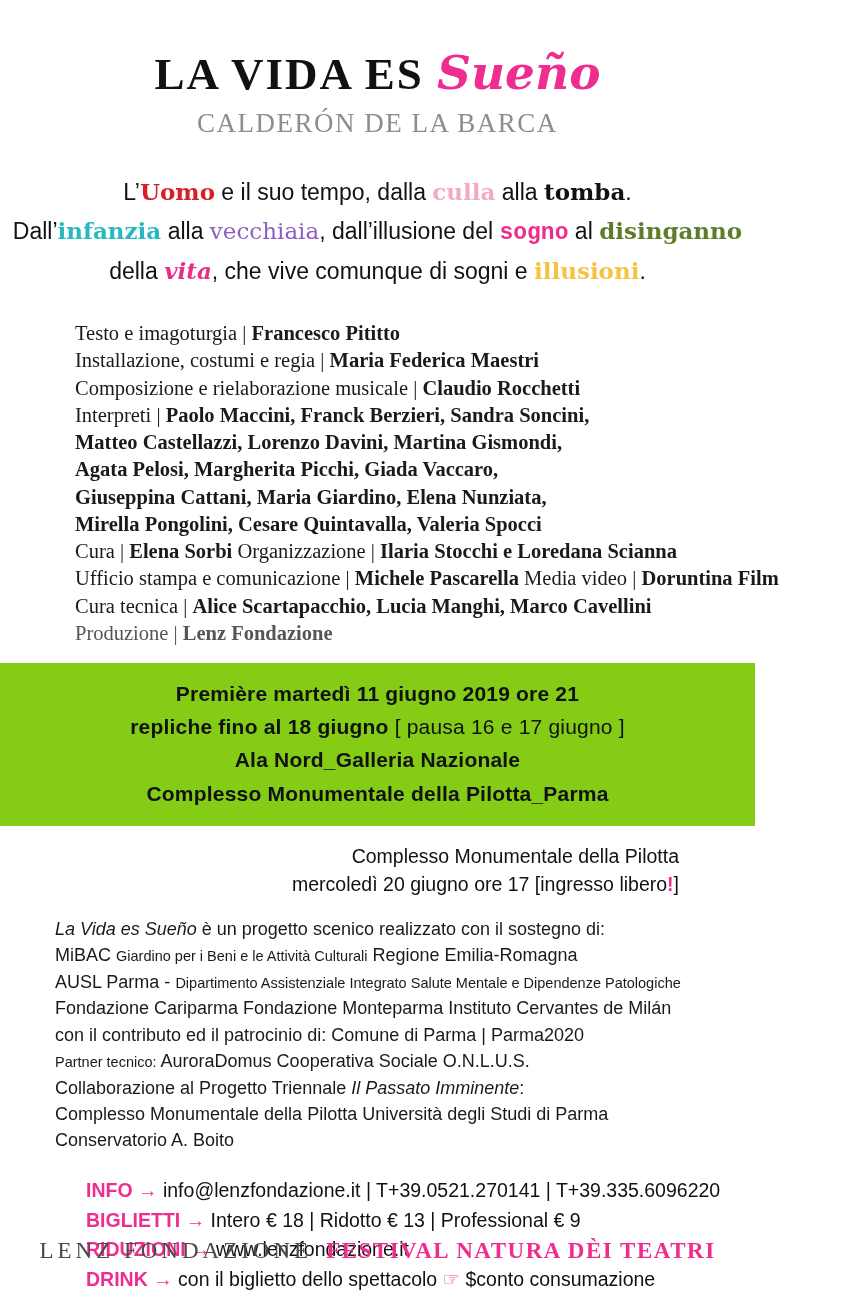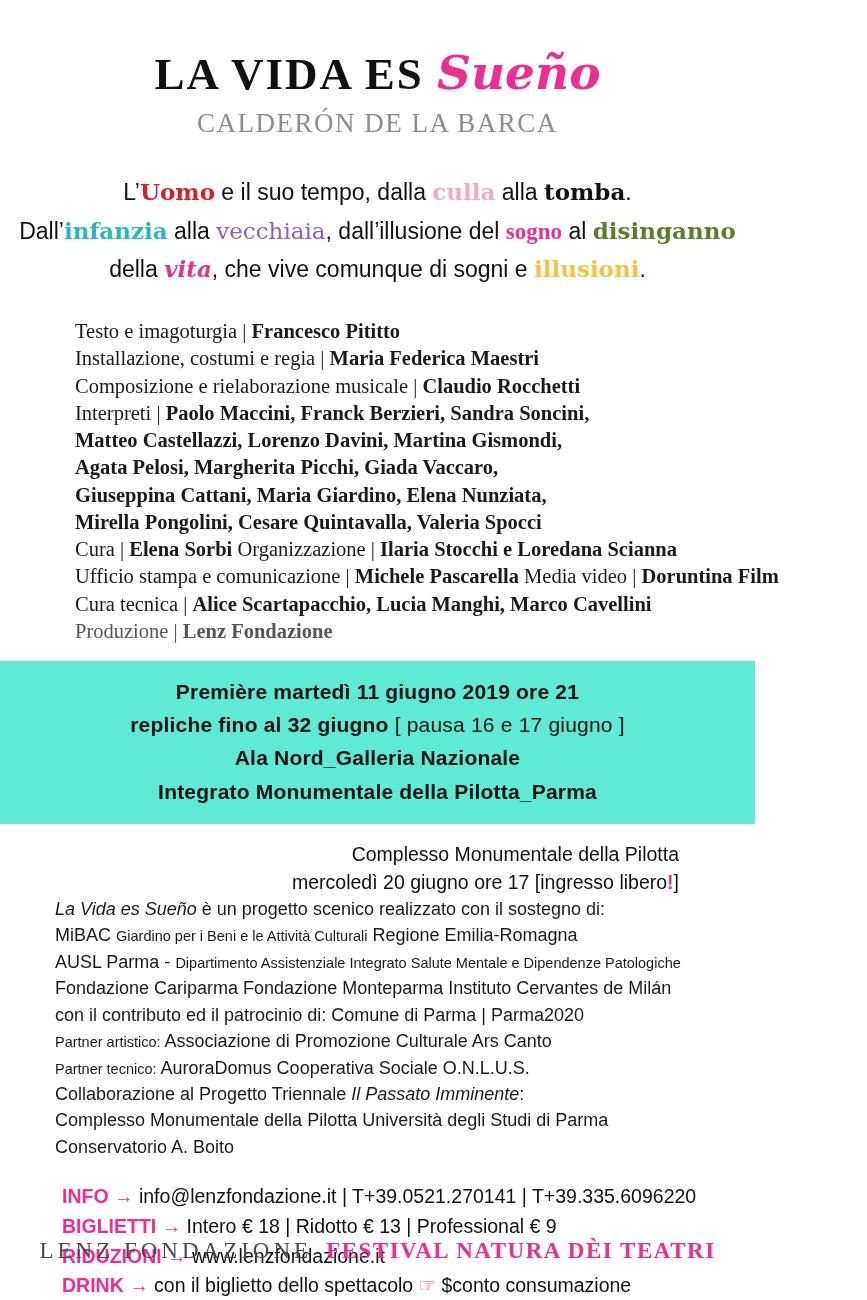--- a/index.html
+++ b/index.html
@@ -57,21 +57,21 @@
     font-size: 23px;
     line-height: 1.62;
     color: #111;
   }
   .poetic .ln { display: block; }
   .w-uomo { font-family: "DejaVu Serif", serif; font-weight: bold; color: #d61f26; }
   .w-culla { font-family: "DejaVu Serif", serif; font-weight: bold; color: #f3a9c0; }
   .w-tomba { font-family: "DejaVu Serif", serif; font-weight: bold; color: #111; }
   .w-infanzia { font-family: "DejaVu Serif", serif; font-weight: bold; color: #27b9bf; }
   .w-vecchiaia { font-family: "DejaVu Serif", serif; font-weight: normal; color: #8c5fc0; }
-  .w-sogno { font-family: Liberation Serif, serif; font-weight: bold; color: #ee2d8f; }
+  .w-sogno { font-family: Liberation Mono, monospace; font-weight: bold; color: #ee2d8f; }
   .w-disinganno { font-family: "DejaVu Serif", serif; font-weight: bold; color: #5e7d2a; }
   .w-vita { font-family: "DejaVu Serif", serif; font-weight: bold; color: #e8308a; font-style: italic; }
   .w-illusioni { font-family: "DejaVu Serif", serif; font-weight: bold; color: #f5c242; }
 
   
   .credits {
     margin: 30px 0 0 0;
     padding-left: 75px;
     padding-right: 40px;
     font-family: "Liberation Serif", serif;
@@ -81,21 +81,21 @@
   }
   .credits .row { white-space: nowrap; }
   .credits .role { font-weight: normal; }
   .credits .nm { font-weight: bold; }
   .credits .sep { font-weight: normal; }
   .credits .gray { color: #555; }
 
   
   .pink-band {
     margin-top: 16px;
-    background: #5eead4;
+    background: #84cc16;
     padding: 14px 0 16px 0;
     text-align: center;
   }
   .pink-band .bl {
     display: block;
     font-size: 21px;
     font-weight: bold;
     letter-spacing: 0.2px;
     line-height: 1.58;
     color: #111;
@@ -110,21 +110,21 @@
     font-size: 19.5px;
     line-height: 1.44;
     color: #111;
   }
   .campo .star { font-weight: normal; }
   .campo .b { font-weight: bold; }
   .campo .excl { color: #ee2d8f; font-weight: bold; }
 
   
   .support {
-    margin-top: 0;
+    margin-top: 18px;
     padding-left: 55px;
     padding-right: 30px;
     font-size: 18px;
     line-height: 1.47;
     color: #1a1a1a;
   }
   .support .it { font-style: italic; }
   .support .sm { font-size: 14.5px; }
   .support .row { display: block; }
 
@@ -134,21 +134,21 @@
     padding-left: 62px;
     font-size: 19.5px;
     line-height: 1.52;
     color: #111;
   }
   .info .lbl {
     color: #ee2d8f;
     font-weight: bold;
   }
   .info .arrow { color: #ee2d8f; font-weight: bold; }
-  .info .row { display: block; white-space: nowrap; }
+  .info .row { display: block; white-space: nowrap; margin-left: 24px; }
   .info .hand { color: #ee2d8f; }
 
   
   .footer {
     position: absolute;
     left: 0;
     right: 0;
     bottom: 36px;
     text-align: center;
     font-size: 23px;
@@ -193,37 +193,36 @@
     <div class="row"><span class="nm">Mirella Pongolini, Cesare Quintavalla, Valeria Spocci</span></div>
 
     <div class="row"><span>Cura</span><span> | </span><span class="nm">Elena Sorbi</span><span>   Organizzazione</span><span> | </span><span class="nm">Ilaria Stocchi e Loredana Scianna</span></div>
     <div class="row"><span>Ufficio stampa e comunicazione</span><span> | </span><span class="nm">Michele Pascarella</span><span>   Media video</span><span> | </span><span class="nm">Doruntina Film</span></div>
     <div class="row"><span>Cura tecnica</span><span> | </span><span class="nm">Alice Scartapacchio, Lucia Manghi, Marco Cavellini</span></div>
     <div class="row gray"><span>Produzione</span><span> | </span><span class="nm">Lenz Fondazione</span></div>
   </div>
 
   <div class="pink-band">
     <span class="bl">Première martedì 11 giugno 2019 ore 21</span>
-    <span class="bl"><span>repliche fino al 32 giugno </span><span class="light">[ pausa 16 e 17 giugno ]</span></span>
+    <span class="bl"><span>repliche fino al 18 giugno </span><span class="light">[ pausa 16 e 17 giugno ]</span></span>
     <span class="bl">Ala Nord_Galleria Nazionale</span>
-    <span class="bl">Integrato Monumentale della Pilotta_Parma</span>
+    <span class="bl">Complesso Monumentale della Pilotta_Parma</span>
   </div>
 
   <div class="campo">
     <div>Complesso Monumentale della Pilotta</div>
     <div><span>mercoledì 20 giugno ore 17 [ingresso libero</span><span class="excl">!</span><span>]</span></div>
   </div>
 
   <div class="support">
     <span class="row"><span class="it">La Vida es Sueño</span><span> è un progetto scenico realizzato con il sostegno di:</span></span>
     <span class="row"><span>MiBAC </span><span class="sm">Giardino per i Beni e le Attività Culturali</span><span>   Regione Emilia-Romagna</span></span>
     <span class="row"><span>AUSL Parma - </span><span class="sm">Dipartimento Assistenziale Integrato Salute Mentale e Dipendenze Patologiche</span></span>
     <span class="row">Fondazione Cariparma   Fondazione Monteparma   Instituto Cervantes de Milán</span>
     <span class="row">con il contributo ed il patrocinio di: Comune di Parma | Parma2020</span>
-    <span class="row"><span class="sm">Partner artistico: </span><span>Associazione di Promozione Culturale Ars Canto</span></span>
     <span class="row"><span class="sm">Partner tecnico: </span><span>AuroraDomus Cooperativa Sociale O.N.L.U.S.</span></span>
     <span class="row"><span>Collaborazione al Progetto Triennale </span><span class="it">Il Passato Imminente</span><span>:</span></span>
     <span class="row">Complesso Monumentale della Pilotta   Università degli Studi di Parma   Conservatorio A. Boito</span>
   </div>
 
   <div class="info">
     <span class="row"><span class="lbl">INFO</span> <span class="arrow">→</span> <span>info@lenzfondazione.it | T+39.0521.270141 | T+39.335.6096220</span></span>
     <span class="row"><span class="lbl">BIGLIETTI</span> <span class="arrow">→</span> <span>Intero € 18 | Ridotto € 13 | Professional € 9</span></span>
     <span class="row"><span class="lbl">RIDUZIONI</span> <span class="arrow">→</span> <span>www.lenzfondazione.it</span></span>
     <span class="row"><span class="lbl">DRINK</span> <span class="arrow">→</span> <span>con il biglietto dello spettacolo </span><span class="hand">☞</span> <span>$conto consumazione</span></span>

